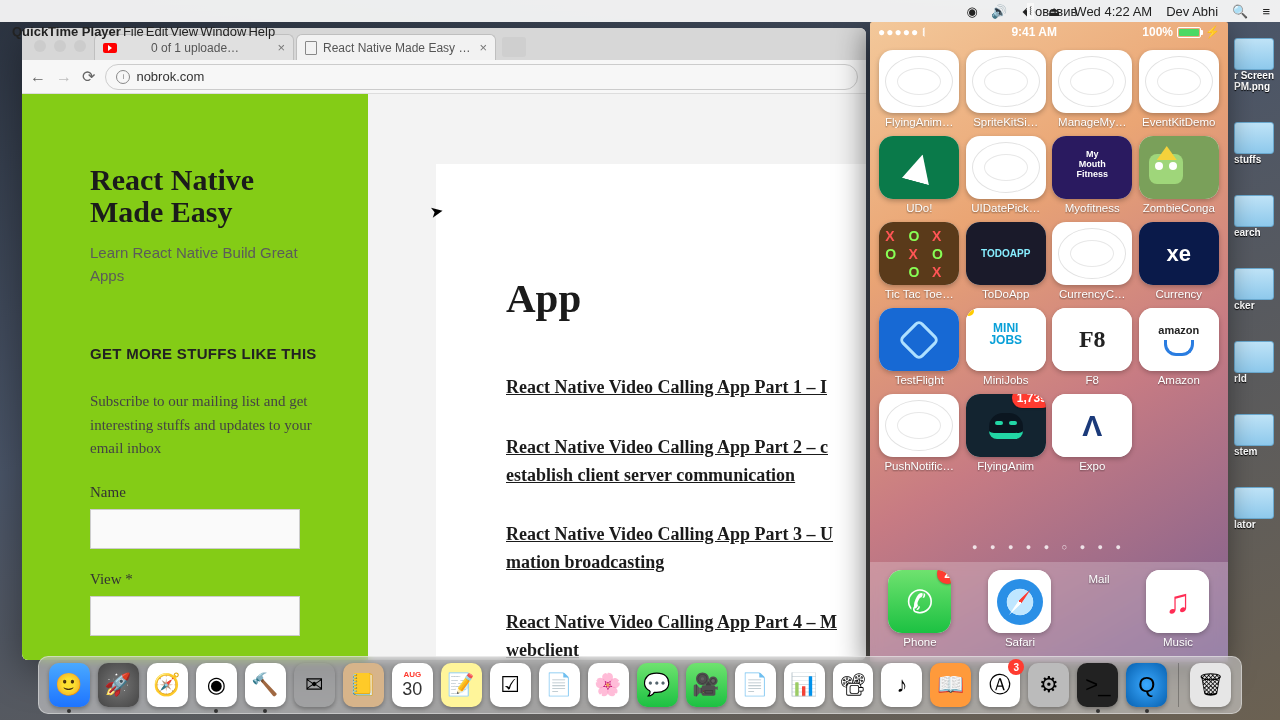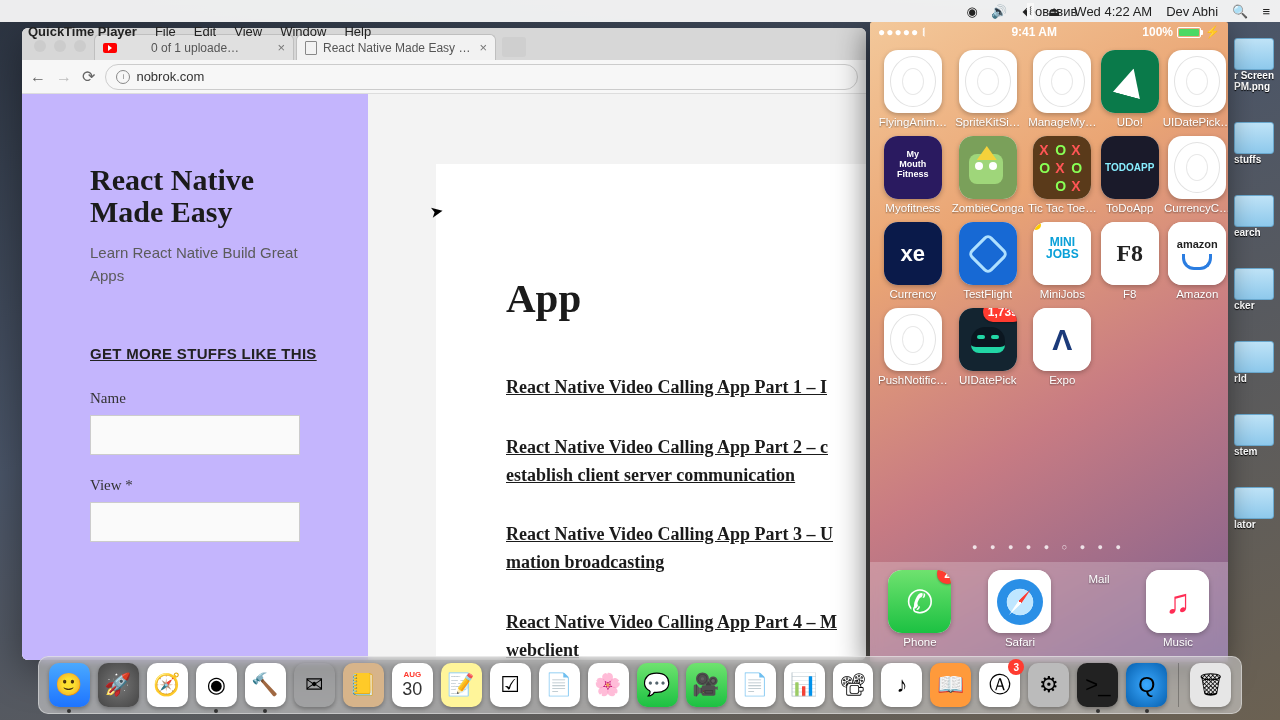--- a/index.html
+++ b/index.html
@@ -1,21 +1,21 @@
 <!DOCTYPE html>
 <html><head>
 <meta charset="utf-8">
 <style>
   * { margin: 0; padding: 0; box-sizing: border-box; }
   html, body { width: 1280px; height: 720px; overflow: hidden; font-family: -apple-system, "Helvetica Neue", Arial, sans-serif; }
   body { background: linear-gradient(160deg,#2b3340 0%,#4a5568 40%,#6b6152 100%); position: relative; }
 
   
   .menubar { position:absolute; top:0; left:0; right:0; height:22px; background:rgba(248,248,248,.95); display:flex; align-items:center; font-size:13px; padding:0 10px; color:#222; z-index:100; }
-  .menubar .left { display:flex; align-items:center; gap:18px;margin-top:40px; }
+  .menubar .left { display:flex; align-items:center; gap:2px;margin-top:40px; }
   .menubar .apple { font-size:14px; }
   .menubar .appname { font-weight:600; }
   .menubar .right { margin-left:auto; display:flex; align-items:center; gap:14px; }
   .menubar .icon { display:inline-block; }
 
   
   .browser { position:absolute; top:28px; left:22px; width:844px; height:632px; background:#fff; border-radius:6px; box-shadow:0 10px 40px rgba(0,0,0,.4); overflow:hidden; }
   .tabbar { height:32px; background:#d7d7d7; display:flex; align-items:flex-end; padding-left:8px; }
   .traffic { display:flex; gap:8px; align-items:center; padding:0 8px 8px 4px; }
   .tl { width:12px; height:12px; border-radius:50%; background:#ccc; }
@@ -26,46 +26,46 @@
   .tab .favpg { width:12px; height:14px; border:1px solid #888; border-radius:1px; margin-right:6px; position:relative; }
   .tab .label { white-space:nowrap; overflow:hidden; text-overflow:ellipsis; flex:1; }
   .tab .x { margin-left:6px; color:#777; font-size:13px; }
   .newtab { width:24px; height:20px; background:#cfcfcf; border-radius:3px; margin-left:4px; margin-bottom:3px; }
   .addrrow { height:34px; background:#f7f7f7; border-bottom:1px solid #ddd; display:flex; align-items:center; padding:0 8px; gap:10px; }
   .navbtn { color:#666; font-size:16px; }
   .addrfield { flex:1; height:26px; border:1px solid #ccc; border-radius:14px; display:flex; align-items:center; padding:0 10px; font-size:13px; color:#333; gap:6px; }
   .lockcirc { width:14px; height:14px; border:1px solid #888; border-radius:50%; display:flex; align-items:center; justify-content:center; font-size:8px; color:#888; }
 
   .page { display:flex; height:calc(100% - 66px); background:#f3f3f3; }
-  .sidebar { width:346px; background:#c4b5fd; padding:70px 46px 0 68px; }
+  .sidebar { width:346px; background:#84cc16; padding:70px 46px 0 68px; }
   .sidebar h1 { font-family: Georgia, "Times New Roman", serif; font-weight:800; font-size:30px; line-height:1.08; color:#1b1b1b; margin-bottom:12px; }
   .sidebar .tag { font-size:15px; color:#5b5b5b; line-height:1.55; margin-bottom:56px; }
-  .sidebar h4 { font-family: -apple-system, Arial, sans-serif; font-weight:800; font-size:15px; letter-spacing:.3px; color:#222; margin-bottom:26px; line-height:1.4;text-decoration:underline; }
+  .sidebar h4 { font-family: -apple-system, Arial, sans-serif; font-weight:800; font-size:15px; letter-spacing:.3px; color:#222; margin-bottom:26px; line-height:1.4; }
   .sidebar .sub { font-family: Georgia, serif; font-size:15px; color:#444; line-height:1.55; margin-bottom:24px; }
   .sidebar label { display:block; font-family: Georgia, serif; font-size:15px; color:#333; margin-bottom:8px; }
   .sidebar input { width:210px; height:40px; border:1px solid #ccc; background:#fafafa; margin-bottom:22px; padding:0 8px; font-size:14px; }
 
   .mainarea { flex:1; background:#f3f3f3; padding:70px 0 0 68px; position:relative; }
   .card { background:#fff; min-height:800px; padding:66px 0 0 70px; }
   .card h1 { font-family: Georgia, "Times New Roman", serif; font-weight:800; font-size:41px; line-height:1.12; color:#1b1b1b; margin-bottom:52px; }
   .card .lnk { display:block; font-family: Georgia, serif; font-weight:700; font-size:18px; color:#1b1b1b; text-decoration:underline; line-height:1.55; margin-bottom:32px; }
 
   .cursor { position:absolute; top:108px; left:62px; font-size:16px; color:#000; transform:rotate(-10deg); }
 
   
   .phone { position:absolute; top:22px; left:870px; width:358px; height:640px; background:linear-gradient(150deg,#f3c89a 0%, #eaa574 30%, #c77b83 60%, #7a5f90 100%); border-radius:2px; box-shadow:-4px 8px 30px rgba(0,0,0,.5); overflow:hidden; }
   .statusbar { height:20px; display:flex; align-items:center; justify-content:space-between; padding:0 8px; font-size:12px; color:#fff; font-weight:600; }
   .statusbar .sigs span { letter-spacing:1px; }
   .statusbar .batt { display:flex; align-items:center; gap:4px; }
   .batt .bicon { width:24px; height:11px; border:1px solid #fff; border-radius:2px; position:relative; }
   .batt .bicon::after { content:""; position:absolute; right:-3px; top:2px; width:2px; height:5px; background:#fff; border-radius:0 1px 1px 0; }
   .batt .bfill { position:absolute; left:1px; top:1px; bottom:1px; width:20px; background:#4cd964; border-radius:1px; }
-  .appgrid { padding:8px 8px 0 8px; display:grid; grid-template-columns:repeat(5, 1fr); gap:2px 4px; }
+  .appgrid { padding:8px 8px 0 8px; display:grid; grid-template-columns:repeat(4, 1fr); gap:2px 4px; }
   .app { display:flex; flex-direction:column; align-items:center; }
-  .app .tile { width:58px; height:63px; border-radius:14px; background:#fff; box-shadow:0 2px 5px rgba(0,0,0,.25); position:relative; display:flex; align-items:center; justify-content:center; overflow:hidden; }
+  .app .tile { width:80px; height:63px; border-radius:14px; background:#fff; box-shadow:0 2px 5px rgba(0,0,0,.25); position:relative; display:flex; align-items:center; justify-content:center; overflow:hidden; }
   .app .tile.wire { background:#fff linear-gradient(#e5e5e5,#e5e5e5) center/1px 100% no-repeat, #fff linear-gradient(#e5e5e5,#e5e5e5) center/100% 1px no-repeat; background-color:#fff; }
   .app .tile.wire::before { content:""; position:absolute; inset:6px; border:1px solid #e2e2e2; border-radius:50%; }
   .app .tile.wire::after { content:""; position:absolute; inset:18px; border:1px solid #e8e8e8; border-radius:50%; }
   .app .name { color:#fff; font-size:11.5px; margin-top:3px; margin-bottom:6px; text-align:center; max-width:80px; white-space:nowrap; overflow:hidden; text-overflow:ellipsis; text-shadow:0 1px 2px rgba(0,0,0,.5); }
   .badge { position:absolute; top:-6px; right:-6px; min-width:20px; height:20px; padding:0 5px; background:#ff3b30; color:#fff; border-radius:10px; font-size:12px; font-weight:600; display:flex; align-items:center; justify-content:center; box-shadow:0 1px 2px rgba(0,0,0,.3); }
   .pagerdots { width:100%; text-align:center; position:absolute; left:0; bottom:110px; color:rgba(255,255,255,.8); font-size:9px; letter-spacing:5px; }
   .ddock { position:absolute; left:0; right:0; bottom:0; height:100px; background:rgba(255,255,255,.22); backdrop-filter:blur(6px); display:flex; justify-content:space-around; align-items:flex-start; padding-top:8px; }
   .ddock .app .tile { width:63px; height:63px; }
   .ddock .app .name { margin-top:3px; }
 
@@ -179,20 +179,21 @@
   </div>
 
   <div class="page">
     <div class="sidebar">
       <h1>
         <span>React Native</span><br>
         <span>Made Easy</span>
       </h1>
       <div class="tag">Learn React Native Build Great Apps</div>
       <h4>GET MORE STUFFS LIKE THIS</h4>
+      <div class="sub">Subscribe to our mailing list and get interesting stuffs and updates to your email inbox</div>
       <label>Name</label>
       <input type="text" style="">
       <label>View *</label>
       <input type="text" style="">
     </div>
     <div class="mainarea">
       <span class="cursor">➤</span>
       <div class="card">
         <h1>
           <br>
@@ -229,20 +230,24 @@
       </div>
       <div class="app">
         <div class="tile wire"></div>
         <div class="name">SpriteKitSi…</div>
       </div>
       <div class="app">
         <div class="tile wire"></div>
         <div class="name">ManageMy…</div>
       </div>
       <div class="app">
+        <div class="tile wire"></div>
+        <div class="name">EventKitDemo</div>
+      </div>
+      <div class="app">
         <div class="tile">
           <div style="width:100%;height:100%;background:#0a7a4a;display:flex;align-items:center;justify-content:center">
             <div style="width:28px;height:28px;background:#fff;clip-path:polygon(50% 0,100% 100%,0 100%);transform:rotate(15deg)"></div>
           </div>
         </div>
         <div class="name">UDo!</div>
       </div>
       <div class="app">
         <div class="tile wire"></div>
         <div class="name">UIDatePick…</div>
@@ -333,21 +338,21 @@
       <div class="app">
         <div class="tile">
           <div style="width:100%;height:100%;background:#132430;display:flex;align-items:center;justify-content:center">
             <div style="width:34px;height:26px;background:#0b1620;border-radius:14px 14px 8px 8px;border-bottom:6px solid #22d6a5;position:relative">
               <div style="position:absolute;left:6px;top:8px;width:8px;height:4px;background:#22d6a5;border-radius:2px"></div>
               <div style="position:absolute;right:6px;top:8px;width:8px;height:4px;background:#22d6a5;border-radius:2px"></div>
             </div>
           </div>
           <div class="badge">1,739</div>
         </div>
-        <div class="name">UIDatePick</div>
+        <div class="name">FlyingAnim</div>
       </div>
       <div class="app">
         <div class="tile">
           <div style="width:100%;height:100%;background:#fff;display:flex;align-items:center;justify-content:center;color:#1b3a7a;font-size:30px;font-weight:900">Λ</div>
         </div>
         <div class="name">Expo</div>
       </div>
     </div>
   <div class="pagerdots">● ● ● ● ● ○ ● ● ●</div>
   <div class="ddock" id="phonedock">

